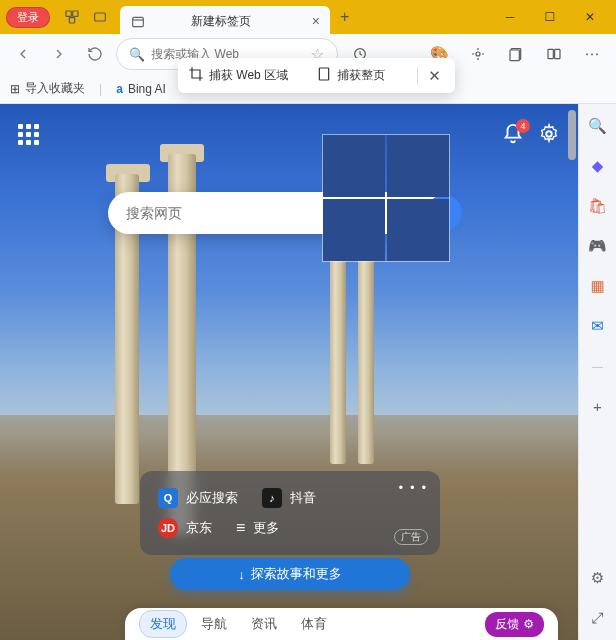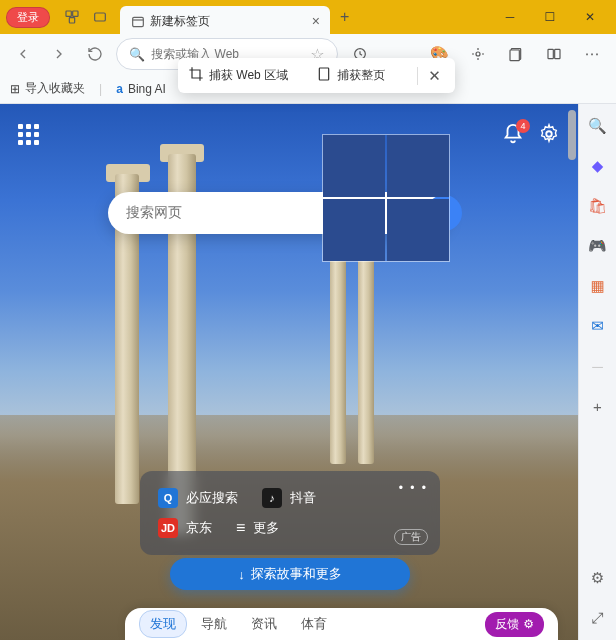--- a/index.html
+++ b/index.html
@@ -2,21 +2,21 @@
 <html><head>
 <meta charset="utf-8">
 <style>
 * { margin: 0; padding: 0; box-sizing: border-box; font-family: "Microsoft YaHei", -apple-system, sans-serif; }
 body { width: 616px; height: 640px; overflow: hidden; background: #f5f6f8; position: relative; }
 
 
 .titlebar { height: 34px; background: #eab308; display: flex; align-items: center; padding: 0 6px; }
 .login-btn { background: #ef4a4a; color: #fff; font-size: 11px; padding: 2px 10px; border-radius: 10px; margin-right: 8px; border: 1px solid rgba(0,0,0,0.15); }
 .titlebar-icon { width: 28px; height: 28px; display: flex; align-items: center; justify-content: center; color: #5a5a5a; }
-.tab { background: #f8fafb; border-radius: 6px 6px 0 0; height: 30px; display: flex; align-items: center; padding: 15px 10px; margin-left: 6px; min-width: 210px; position: relative; top: 4px; }
+.tab { background: #f8fafb; border-radius: 6px 6px 0 0; height: 30px; display: flex; align-items: center; padding: 15px 10px; margin-left: 6px; min-width: 210px; position: relative; top: 4px; text-align: center; }
 .tab-icon { width: 14px; height: 14px; margin-right: 6px; color: #666; }
 .tab-title { font-size: 12px; color: #333; flex: 1; }
 .tab-close { font-size: 14px; color: #666; margin-left: 20px; }
 .new-tab { margin-left: 10px; font-size: 16px; color: #555; }
 .spacer { flex: 1; }
 .win-btn { width: 40px; height: 28px; display: flex; align-items: center; justify-content: center; color: #333; font-size: 12px; }
 
 
 .toolbar { height: 40px; background: #f8fafb; display: flex; align-items: center; padding: 0 8px; gap: 6px; }
 .nav-btn { width: 30px; height: 30px; display: flex; align-items: center; justify-content: center; color: #777; font-size: 16px; }
@@ -53,34 +53,34 @@
 
 .ntp-top { position: absolute; top: 10px; left: 0; right: 0; height: 44px; display: flex; align-items: center; padding: 0 18px; }
 .waffle { width: 24px; height: 24px; display: grid; grid-template-columns: repeat(3,5px); grid-template-rows: repeat(3,5px); gap: 3px; }
 .waffle span { background: #fff; border-radius: 1px; }
 .ntp-right { margin-left: auto; display: flex; align-items: center; gap: 14px; }
 .bell { position: relative; color: #fff; font-size: 20px; }
 .bell-badge { position: absolute; top: -4px; right: -6px; background: #ef4a4a; color: #fff; font-size: 9px; width: 14px; height: 14px; border-radius: 50%; display: flex; align-items: center; justify-content: center; }
 .gear { color: #fff; font-size: 20px; }
 
 .search-box { position: absolute; top: 88px; left: 108px; width: 340px; height: 42px; background: #fff; border-radius: 22px; display: flex; align-items: center; padding: 0 18px; box-shadow: 0 4px 16px rgba(0,0,0,0.2); z-index: 5; }
-.search-box input { border: none; outline: none; font-size: 14px; flex: 1; color: #15803d; font-family: Liberation Serif, serif; }
+.search-box input { border: none; outline: none; font-size: 14px; flex: 1; color: #15803d; }
 .search-submit { position: absolute; right: -14px; top: 3px; width: 36px; height: 36px; border-radius: 50%; background: #3b82f6; }
 
 .tiles { position: absolute; top: 30px; left: 322px; width: 128px; height: 128px; display: grid; grid-template-columns: 1fr 1fr; grid-template-rows: 1fr 1fr; gap: 2px; z-index: 6; border: 1px solid rgba(255,255,255,0.5); }
 .tile { background: #2b4b8f; }
 
 
 .ql-panel { position: absolute; bottom: 85px; left: 140px; width: 300px; background: rgba(60,70,90,0.55); border-radius: 12px; padding: 12px 18px; backdrop-filter: blur(6px); }
 .ql-row { display: flex; align-items: center; gap: 24px; height: 30px; }
 .ql-item { display: flex; align-items: center; gap: 8px; font-size: 13px; color: #fff; }
 .ql-icon { width: 20px; height: 20px; border-radius: 4px; display: flex; align-items: center; justify-content: center; font-size: 11px; font-weight: bold; color: #fff; }
 .ql-bing { background: #2075d6; }
 .ql-douyin { background: #1a1a1a; }
-.ql-jd { background: #e03024; }
+.ql-jd { background: #e03024; border-radius: 9px; }
 .ql-more { color: #fff; font-size: 16px; }
 .ql-dots { position: absolute; top: 10px; right: 12px; color: #fff; letter-spacing: 2px; font-size: 12px; }
 .ql-ad { position: absolute; bottom: 10px; right: 12px; font-size: 10px; color: #ddd; border: 1px solid #aaa; border-radius: 8px; padding: 0 6px; }
 
 .explore-btn { position: absolute; bottom: 50px; left: 170px; width: 240px; height: 32px; border-radius: 18px; background: #2075d6; color: #fff; font-size: 13px; display: flex; align-items: center; justify-content: center; gap: 6px; box-shadow: 0 4px 12px rgba(32,117,214,0.4); }
 
 
 .bottom-tabs { position: absolute; bottom: 0; left: 125px; right: 20px; height: 32px; background: #fff; border-radius: 16px 16px 0 0; display: flex; align-items: center; padding: 8px 14px; gap: 4px; box-shadow: 0 -2px 8px rgba(0,0,0,0.1); }
 .btab { font-size: 13px; color: #555; padding: 4px 10px; border-radius: 13px; }
 .btab.active { background: #e8f0ff; color: #2075d6; border: 1px solid #b7d0f4; }

